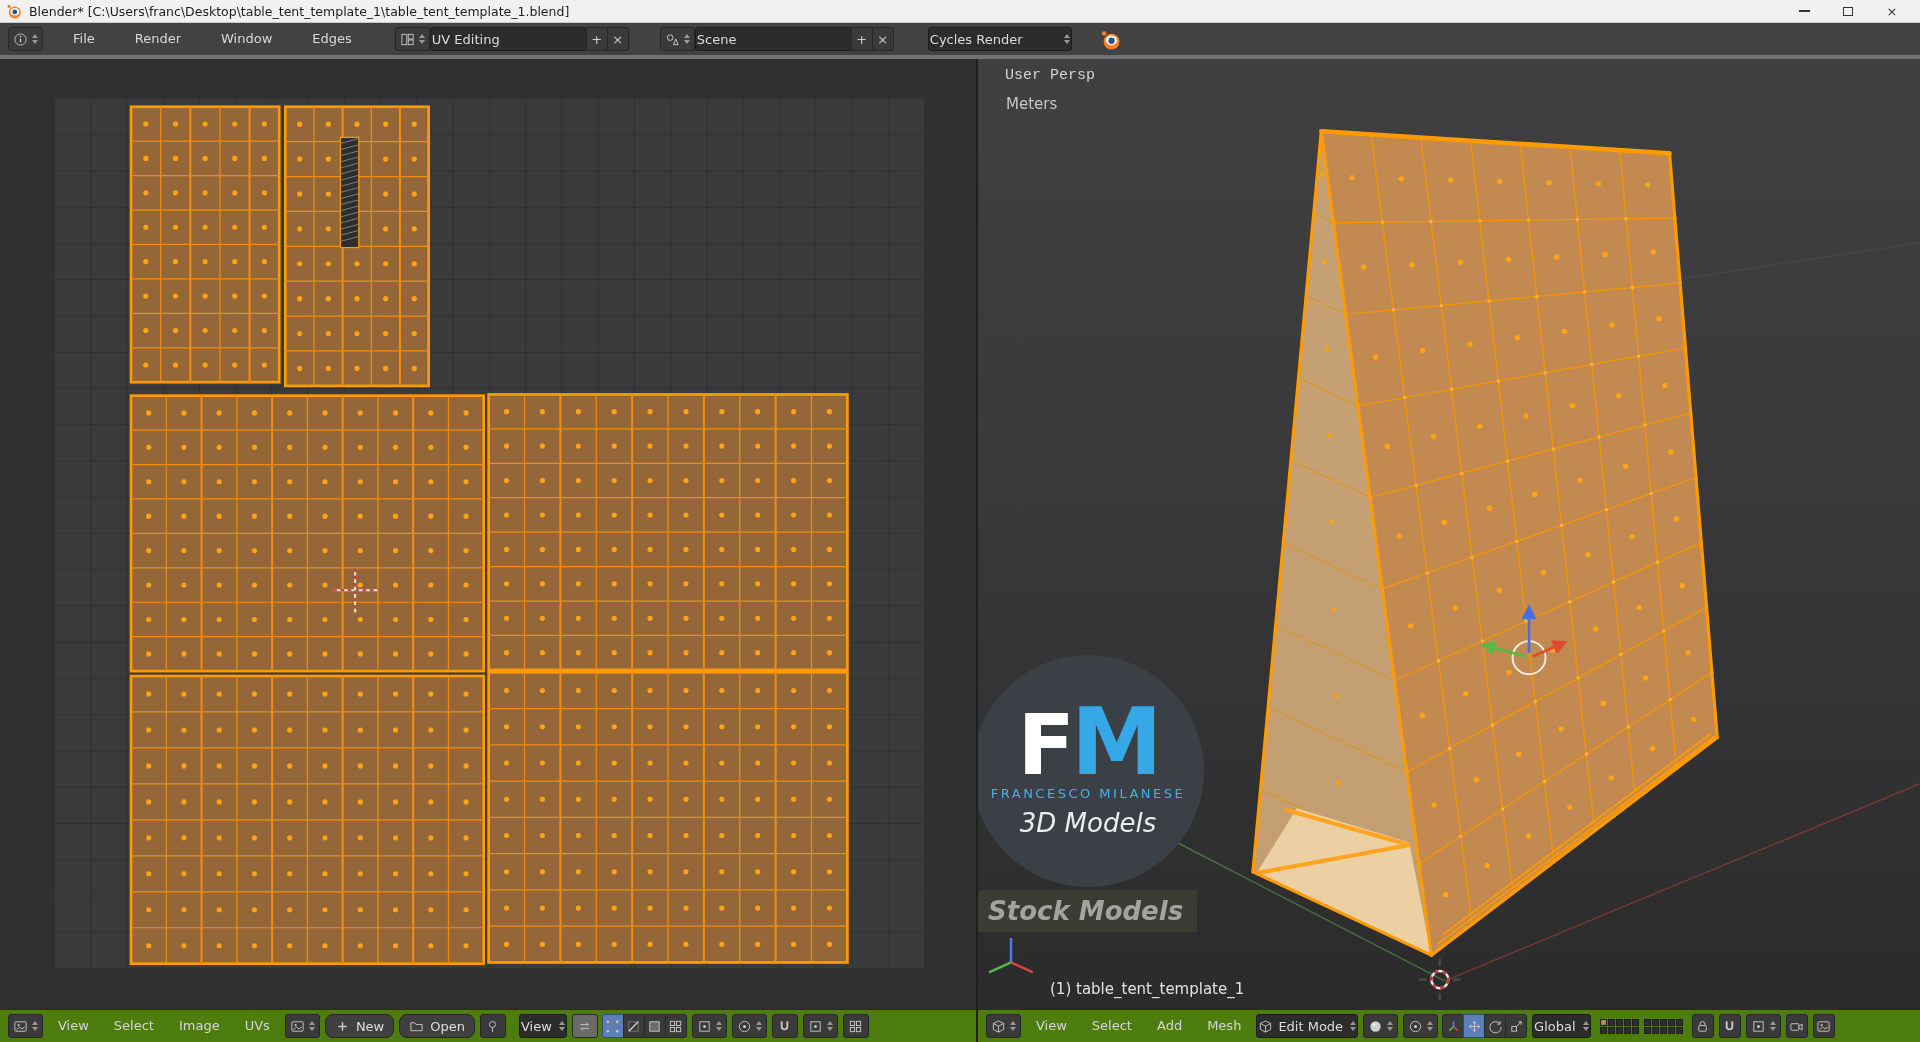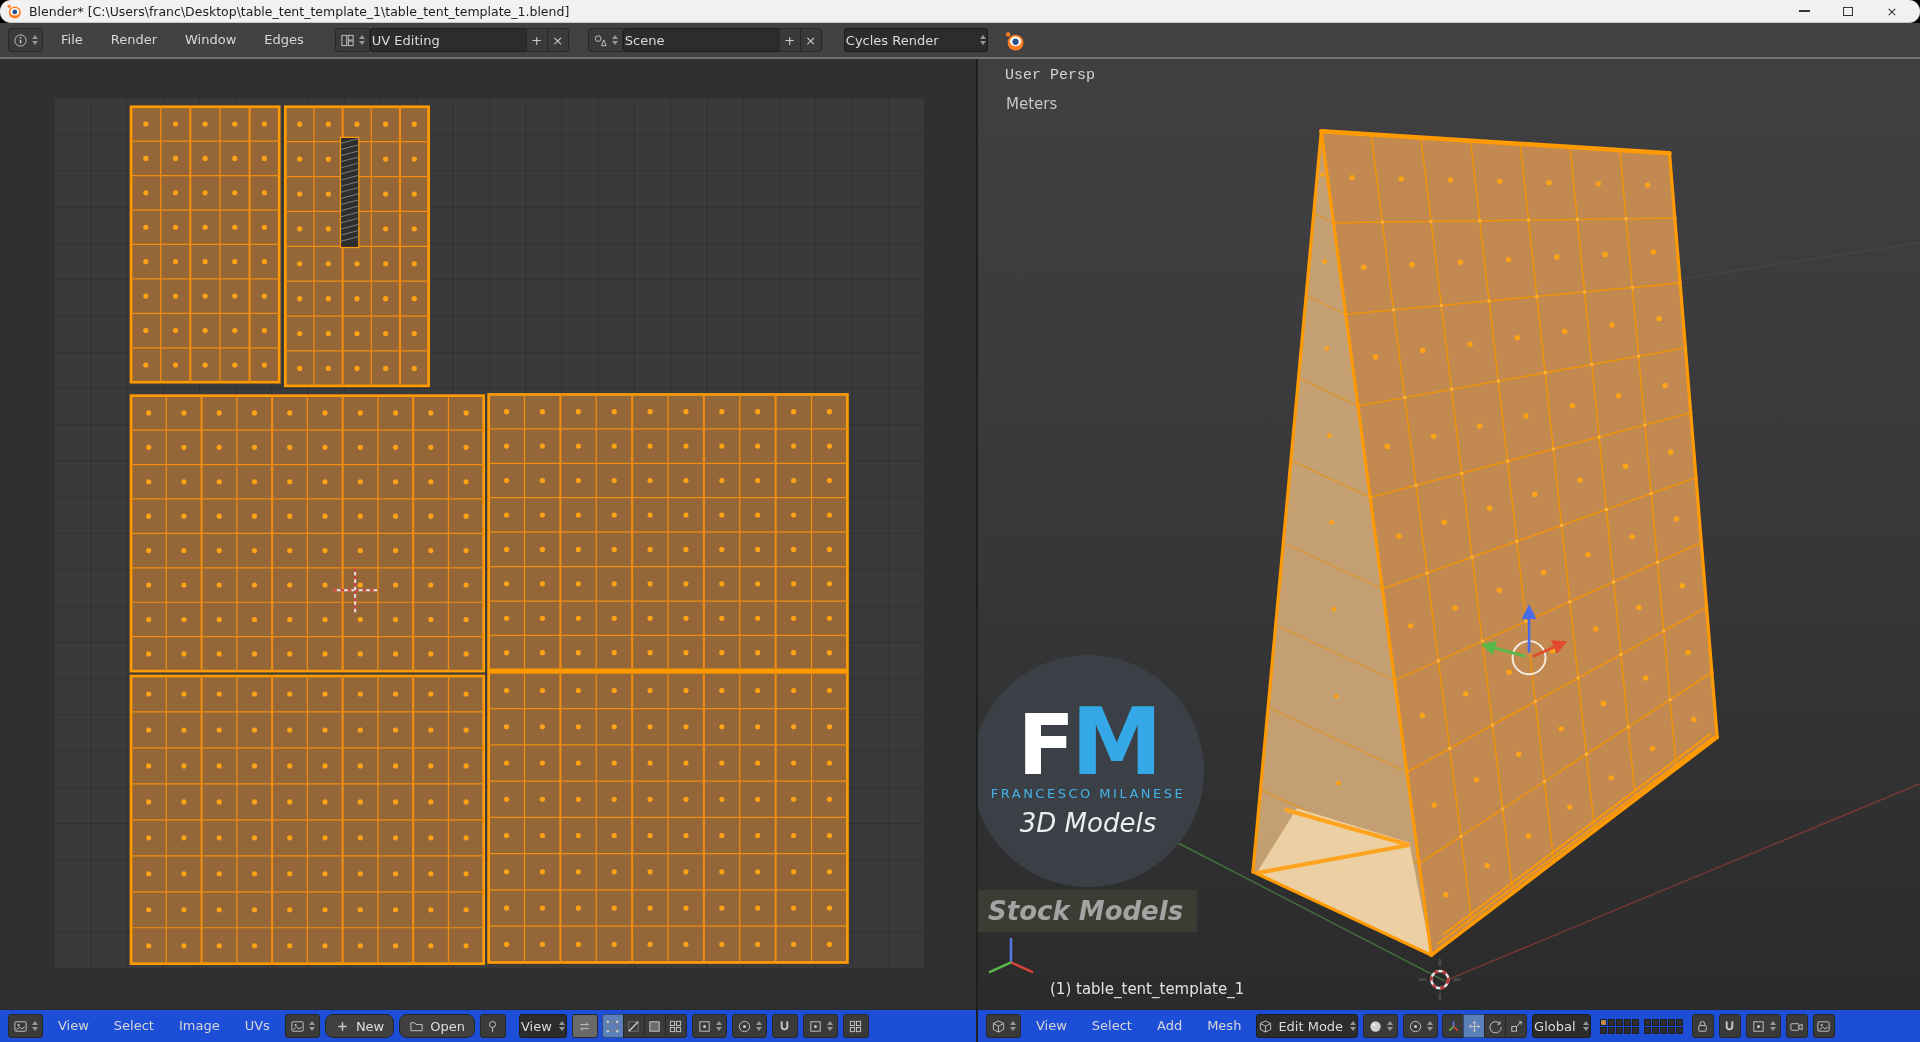--- a/index.html
+++ b/index.html
@@ -3,31 +3,31 @@
 <meta charset="utf-8">
 <style>
   * { box-sizing: border-box; user-select: none; }
   html,body { margin:0; padding:0; width:1920px; height:1042px; background:#000;
               font-family:"DejaVu Sans", sans-serif; overflow:hidden; }
   .app { position:relative; width:1920px; height:1042px; }
 
   
   .titlebar { position:absolute; top:0; left:0; right:0; height:23px; background:#f2f1ef;
               border-bottom:1px solid #c8c8c8; display:flex; align-items:center; padding:0 6px;
-              font-size:12.5px; color:#1c1c1c;border-radius:11px; }
+              font-size:12.5px; color:#1c1c1c; }
   .titlebar .logo { width:16px; height:16px; margin-right:7px; }
   .win-controls { margin-left:auto; display:flex; }
   .wbtn { width:44px; height:22px; display:flex; align-items:center; justify-content:center;
           color:#333; font-size:13px; }
   .min-glyph { width:11px; height:2px; background:#333; }
   .max-glyph { width:10px; height:9px; border:1.5px solid #333; }
 
   
   .topbar { position:absolute; top:23px; left:0; right:0; height:36px; background:#424242;
-            border-bottom:2px solid #737373; display:flex; align-items:center; gap:8px;
+            border-bottom:4px solid #737373; display:flex; align-items:center; gap:20px;
             padding:0 8px; color:#d8d8d8; font-size:13px; }
   .menu { padding:0 10px; height:24px; line-height:24px; border-radius:3px; }
   .field { background:#2c2c2c; border:1px solid #1d1d1d; border-radius:3px; height:24px;
            display:inline-flex; align-items:center; padding:0 1px; gap:5px; color:#dcdcdc; }
   .ibtn  { background:#3a3a3a; border:1px solid #282828; border-radius:3px; height:24px;
            min-width:26px; display:inline-flex; align-items:center; justify-content:center;
            gap:2px; padding:0 4px; color:#ccc; }
   .ibtn.pressed { background:#5b7fb9; border-color:#33497c; }
   .ibtn.pressed-gray { background:#6a6a6a; }
   .tbtn  { background:#404040; border:1px solid #262626; border-radius:8px; height:24px;
@@ -71,21 +71,21 @@
   .fm-initials .f { font-size:84px; color:#ffffff; }
   .fm-initials .m { font-size:92px; color:#35a8e8; }
   .fm-name { font-size:13px; color:#45b2e8; letter-spacing:2.5px; margin-top:4px; white-space:nowrap; }
   .fm-tag  { font-size:26px; font-style:italic; color:#ededed; margin-top:7px; }
   .stock-banner { position:absolute; left:0; top:831px; width:219px; height:42px;
                   background:rgba(60,62,53,.93); border-radius:2px; display:flex; align-items:center;
                   padding-left:10px; z-index:5; font-size:26px; font-weight:bold; font-style:italic;
                   color:#a3a3a3; }
 
   
-  .footer { position:absolute; bottom:0; height:33px; background:#1d4ed8; border-top:1px solid #292929;
+  .footer { position:absolute; bottom:0; height:33px; background:#4d7c0f; border-top:1px solid #292929;
             display:flex; align-items:center; gap:5px; font-size:13px; color:#d6d6d6; padding:0 8px; }
   .footer.left { left:0; width:976px; }
   .footer.right { left:978px; right:0; }
 
   .layers { display:flex; gap:5px; margin:0 4px; }
   .lgrid { display:grid; grid-template-columns:repeat(5,7px); grid-auto-rows:7px; gap:1px; }
   .lcell { background:#2e2e2e; border:1px solid #1e1e1e; }
   .lcell.active { background:#8a8a8a; position:relative; }
   .lcell.active::after { content:""; position:absolute; inset:1px; border-radius:50%; background:#ff8a00; }
   .hidden-defs { position:absolute; width:0; height:0; overflow:hidden; }

